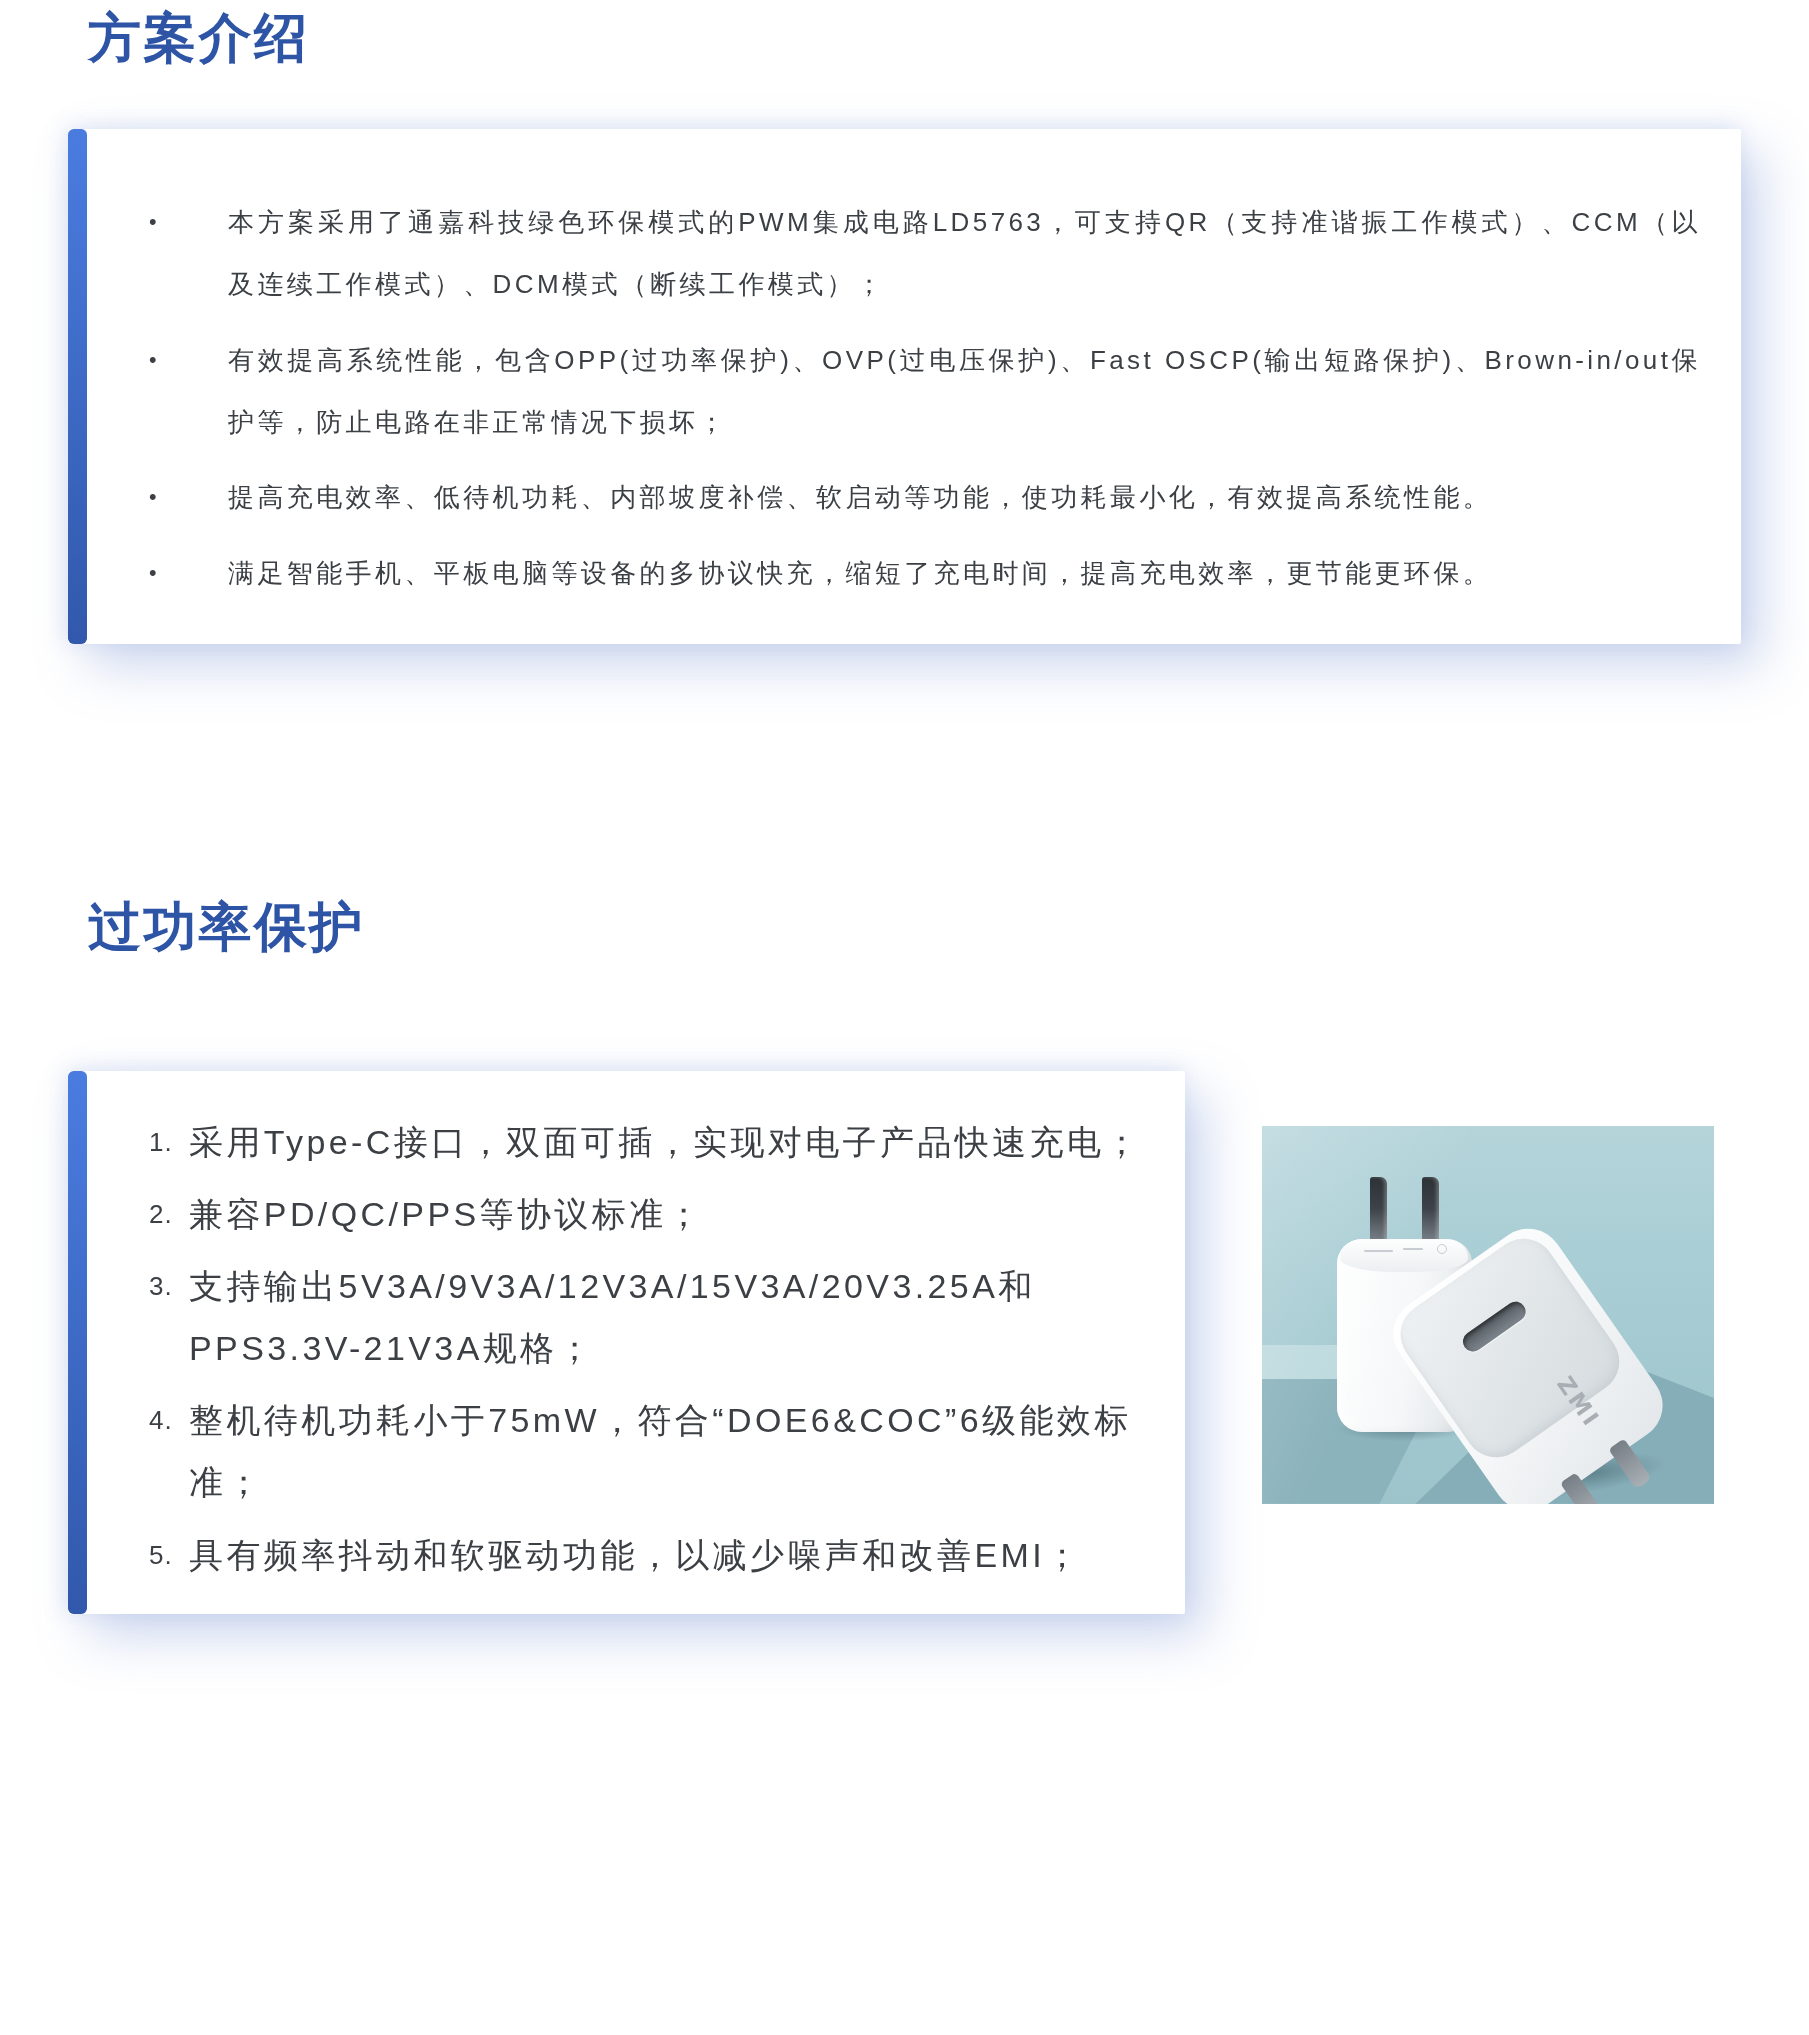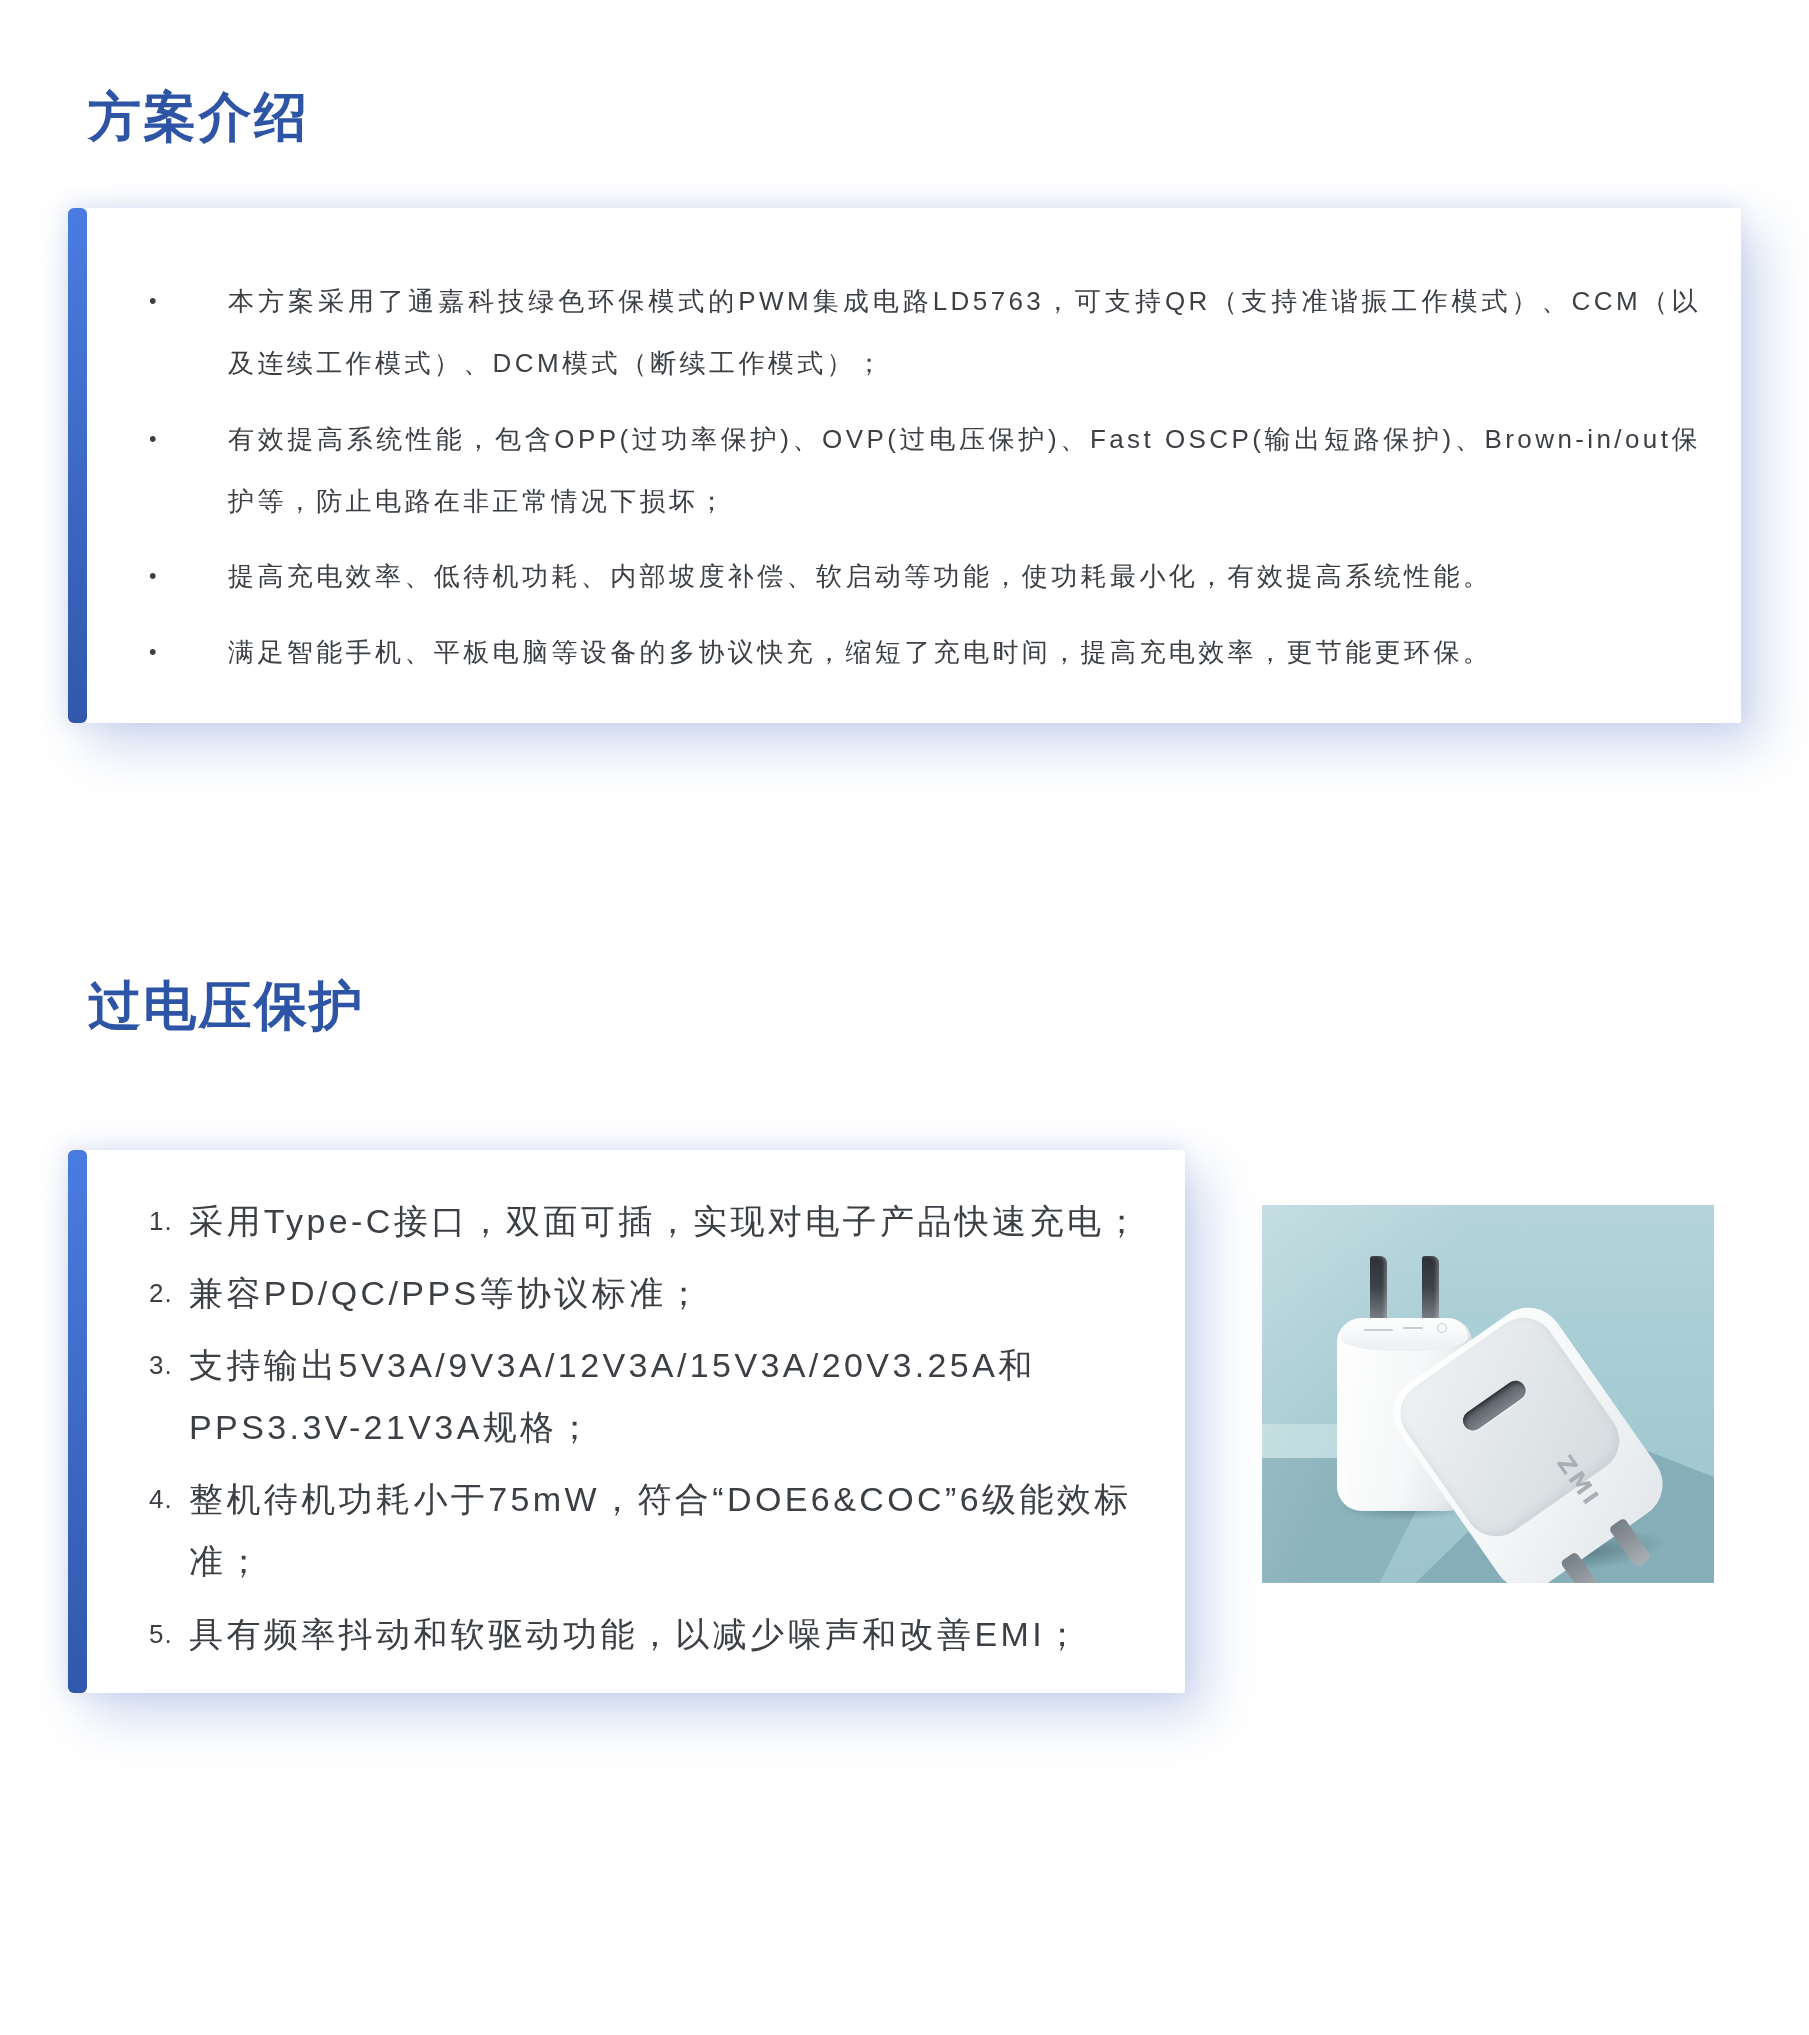--- a/index.html
+++ b/index.html
@@ -12,21 +12,21 @@
     overflow:hidden;
   }
   .section-heading {
     margin:0 0 0 88px;
     font-size:53px;
     font-weight:bold;
     color:#2e54a6;
     letter-spacing:2.3px;
     line-height:75px;
   }
-  #intro-heading { padding-top:79px; }
+  #intro-heading { }
   #features-heading { margin-top:245px; }
 
   .card {
     position:relative;
     background:#ffffff;
     border-radius:2.3px;
     box-shadow: 20.4px 22.6px 51px rgba(116,142,210,0.35),
                 -5.7px 0 22.6px rgba(140,160,220,0.14),
                 0 -5.7px 19px rgba(150,170,225,0.12);
   }
@@ -162,21 +162,21 @@
       <span class="bullet-dot">•</span>
       <span class="bullet-text">提高充电效率、低待机功耗、内部坡度补偿、软启动等功能，使功耗最小化，有效提高系统性能。</span>
     </li>
     <li>
       <span class="bullet-dot">•</span>
       <span class="bullet-text">满足智能手机、平板电脑等设备的多协议快充，缩短了充电时间，提高充电效率，更节能更环保。</span>
     </li>
   </ul>
 </div>
 
-<h2 class="section-heading" id="features-heading">过电压保护</h2>
+<h2 class="section-heading" id="features-heading">过功率保护</h2>
 
 <div class="features-row">
 
   <div class="card" id="features-card">
     <div class="accent-bar"></div>
     <ul class="feature-list">
       <li>
         <span class="item-number">1.</span>
         <span class="item-text">采用Type-C接口，双面可插，实现对电子产品快速充电；</span>
       </li>

